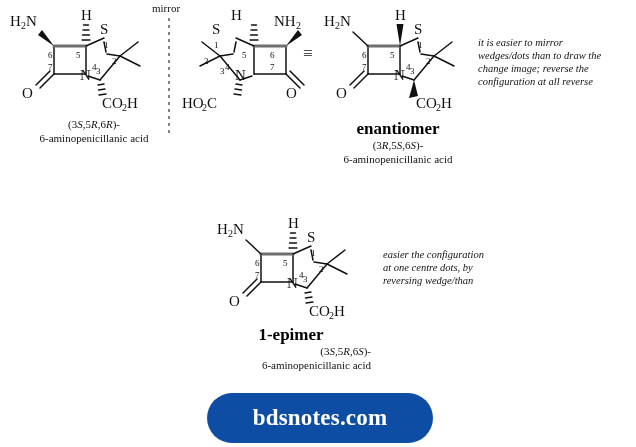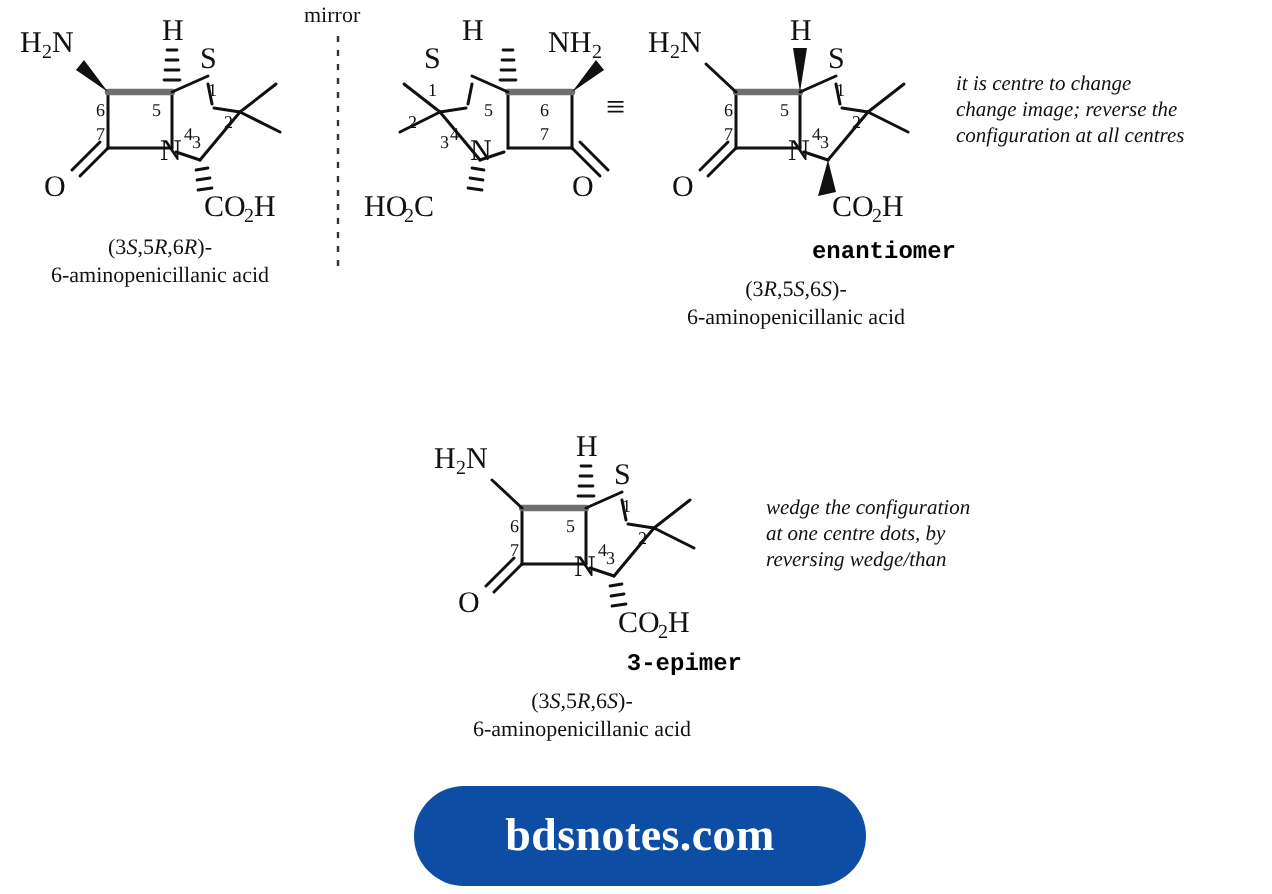--- a/index.html
+++ b/index.html
@@ -20,24 +20,24 @@
   .caption{
     font-family:"Liberation Serif", serif;
     font-size:11px;
     line-height:13.5px;
     text-align:center;
     color:#111;
     white-space:nowrap;
   }
   .caption .it{font-style:italic;}
   .cap-bold{
-    font-family:Liberation Mono, monospace;
+    font-family:Liberation Serif, serif;
     font-weight:bold;
-    font-size:12px;
-    text-align:right;
+    font-size:17px;
+    text-align:center;
     color:#000;
     white-space:nowrap;
   }
 
   
   .note{
     font-family:"Liberation Serif", serif;
     font-style:italic;
     font-size:10.5px;
     line-height:13px;
@@ -143,21 +143,21 @@
 
     <text class="locant" x="96" y="44">1</text>
     <text class="locant" x="104" y="60">2</text>
     <text class="locant" x="88" y="70">3</text>
     <text class="locant" x="84" y="66">4</text>
     <text class="locant" x="68" y="54">5</text>
     <text class="locant" x="40" y="54">6</text>
     <text class="locant" x="40" y="66">7</text>
   </svg>
 
-  <div class="abs caption" style="left:0px;top:118px;width:160px;">
+  <div class="abs caption" style="left:14px;top:118px;width:160px;">
     <div>(3<span class="it">S</span>,5<span class="it">R</span>,6<span class="it">R</span>)-</div>
     <div>6-aminopenicillanic acid</div>
   </div>
 
   <svg class="abs" style="left:182px;top:4px;" width="132" height="112" viewBox="0 0 132 112">
     <g transform="translate(132,0) scale(-1,1)">
       <line class="bond" x1="28" y1="42" x2="28" y2="70"></line>
       <line class="bond" x1="28" y1="70" x2="60" y2="70"></line>
       <line class="bond" x1="60" y1="70" x2="60" y2="42"></line>
       <line class="bond-thick" x1="28" y1="42" x2="60" y2="42"></line>
@@ -239,23 +239,24 @@
     <text class="locant" x="40" y="66">7</text>
   </svg>
 
   <div class="abs cap-bold" style="left:318px;top:119px;width:160px;">enantiomer</div>
   <div class="abs caption" style="left:318px;top:139px;width:160px;">
     <div>(3<span class="it">R</span>,5<span class="it">S</span>,6<span class="it">S</span>)-</div>
     <div>6-aminopenicillanic acid</div>
   </div>
 
   <div class="abs note" style="left:478px;top:36px;width:158px;">
-    <div>it is centre to change</div>
+    <div>it is easier to mirror</div>
+    <div>wedges/dots than to draw the</div>
     <div>change image; reverse the</div>
-    <div>configuration at all centres</div>
+    <div>configuration at all reverse</div>
   </div>
 
   <svg class="abs" style="left:215px;top:212px;" width="150" height="112" viewBox="0 0 150 112">
     <line class="bond" x1="46" y1="42" x2="46" y2="70"></line>
     <line class="bond" x1="46" y1="70" x2="78" y2="70"></line>
     <line class="bond" x1="78" y1="70" x2="78" y2="42"></line>
     <line class="bond-thick" x1="46" y1="42" x2="78" y2="42"></line>
     <line class="bond" x1="78" y1="42" x2="96" y2="34"></line>
     <line class="bond" x1="96" y1="38" x2="98" y2="48"></line>
     <line class="bond" x1="99" y1="50" x2="112" y2="52"></line>
@@ -288,28 +289,28 @@
     <text class="atom" x="119" y="104">H</text>
     <text class="locant" x="96" y="44">1</text>
     <text class="locant" x="104" y="60">2</text>
     <text class="locant" x="88" y="70">3</text>
     <text class="locant" x="84" y="66">4</text>
     <text class="locant" x="68" y="54">5</text>
     <text class="locant" x="40" y="54">6</text>
     <text class="locant" x="40" y="66">7</text>
   </svg>
 
-  <div class="abs cap-bold" style="left:211px;top:325px;width:160px;">3-epimer</div>
-  <div class="abs caption" style="left:211px;top:345px;width:160px;">
+  <div class="abs cap-bold" style="left:211px;top:325px;width:160px;">1-epimer</div>
+  <div class="abs caption" style="left:211px;top:345px;width:160px;text-align:right;">
     <div>(3<span class="it">S</span>,5<span class="it">R</span>,6<span class="it">S</span>)-</div>
     <div>6-aminopenicillanic acid</div>
   </div>
 
   <div class="abs note" style="left:383px;top:248px;width:160px;">
-    <div>wedge the configuration</div>
+    <div>easier the configuration</div>
     <div>at one centre dots, by</div>
     <div>reversing wedge/than</div>
   </div>
 
   <div class="brand-btn" id="brand-btn" style="left: 207px; top: 393px; width: 226px; height: 50px; border-radius: 26px; background: rgb(13, 77, 163);">
     <span style="color: rgb(255, 255, 255); text-align: center;">bdsnotes.com</span>
   </div>
 
 </div>
 

